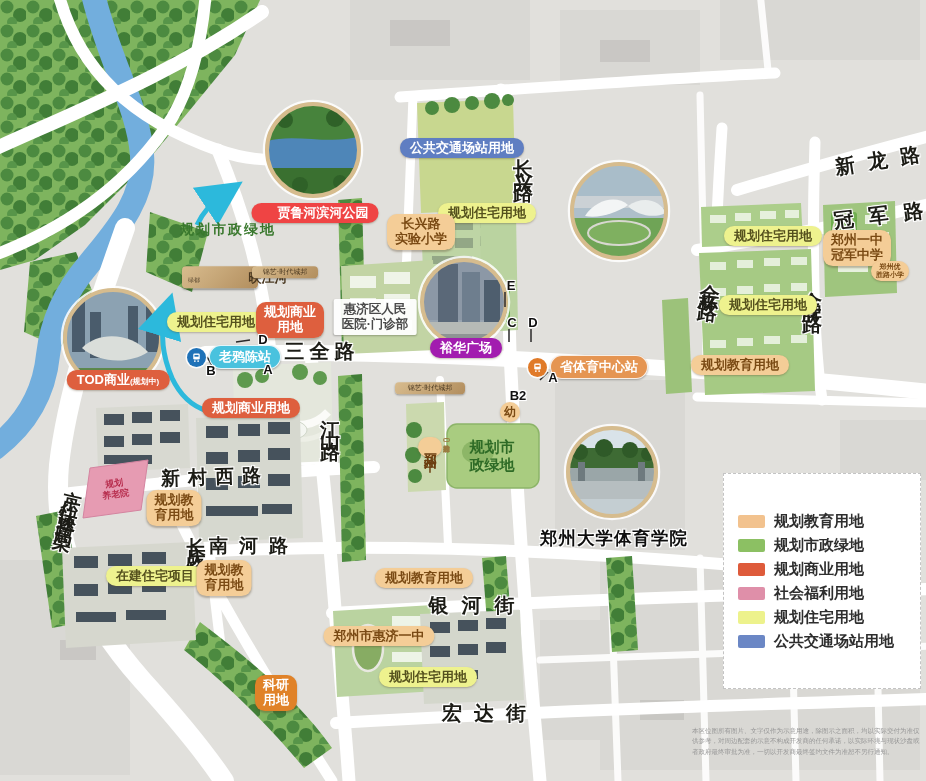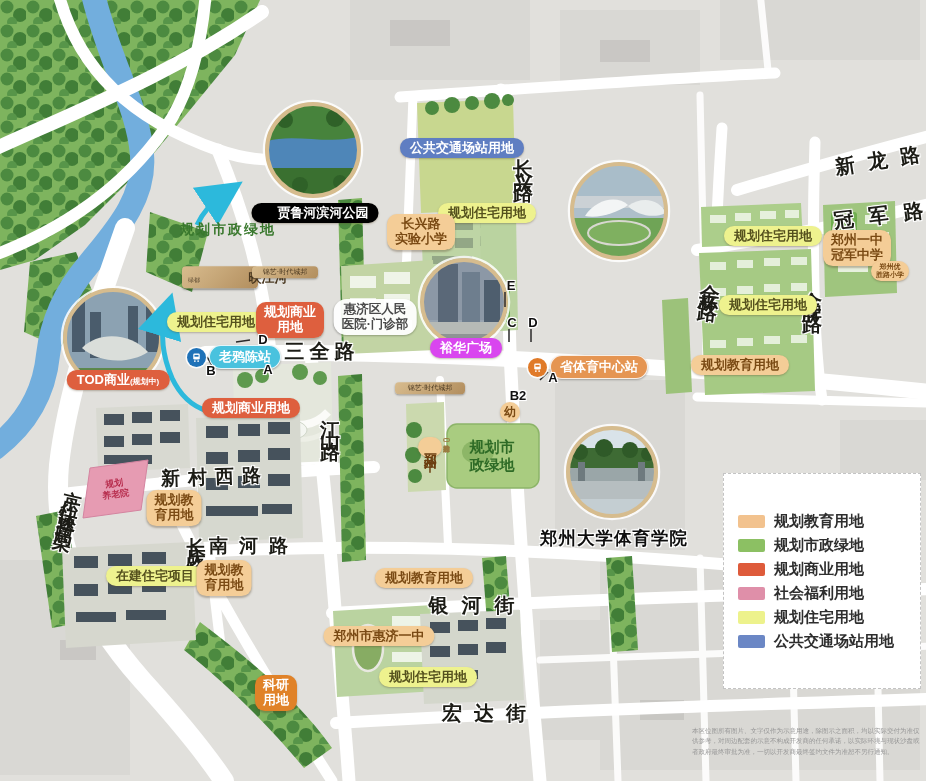--- a/index.html
+++ b/index.html
@@ -9,21 +9,21 @@
   .lb{position:absolute;transform:translate(-50%,-50%);white-space:nowrap;z-index:5;}
   .halo{text-shadow:-1px -1px 0 #fff,1px -1px 0 #fff,-1px 1px 0 #fff,1px 1px 0 #fff,0 0 3px #fff;}
   .pill{border-radius:999px;padding:2px 10px;font-size:13px;font-weight:700;
         box-shadow:0 1px 2px rgba(90,70,40,.35);line-height:1.25;}
   .pill2{border-radius:10px;padding:3px 8px;font-size:13px;font-weight:700;text-align:center;
          line-height:1.15;box-shadow:0 1px 2px rgba(90,70,40,.35);}
   .yellow{background:#EEF28E;color:#55511E;}
   .tan{background:#F4CD97;color:#7A4A14;}
   .red{background:#DE5F3E;color:#fff;}
   .blue{background:#5F7EC2;color:#fff;}
-  .greenpill{background:#000000;color:#fff;padding-left:26px;}
+  .greenpill{background:#ef4444;color:#fff;padding-left:26px;}
   .sci{background:#E08228;color:#fff;}
   .road{color:#1C1C16;font-weight:900;font-size:20px;z-index:4;}
   .roadv{writing-mode:vertical-rl;}
   .exit{font-weight:900;font-size:13px;color:#111;z-index:5;}
   .blacklbl{font-weight:900;font-size:17.5px;color:#0E0E0E;letter-spacing:1px;}
   .plaque{background:linear-gradient(135deg,#D8BC8E,#B28E5E);border-radius:4px;color:#4A3820;
           text-align:center;box-shadow:0 1px 2px rgba(0,0,0,.35);padding:2px 6px;line-height:1.1;}
   .station{display:flex;align-items:center;gap:3px;}
   .micon{width:19px;height:19px;border-radius:50%;display:flex;align-items:center;justify-content:center;
          box-shadow:0 0 0 1.5px rgba(255,255,255,.85);}
@@ -431,25 +431,25 @@
   <div>规划市</div>
   <div>政绿地</div>
 </div>
 <div class="lb" style="left:115px;top:489px;font-size:9px;font-weight:900;color:#B83050;text-align:center;line-height:1.2;transform:translate(-50%,-50%) rotate(-8deg);">
   <div>规划</div>
   <div>养老院</div>
 </div>
 
 <div class="lb pill greenpill" style="left:315px;top:213px;">贾鲁河滨河公园</div>
 <div class="lb blacklbl halo" style="left:614px;top:538px;">郑州大学体育学院</div>
-<div class="lb" style="left:375px;top:317px;background:rgba(255,255,255,.93);border-radius:13px;padding:3px 8px;font-size:12.5px;font-weight:700;color:#4A4A4A;text-align:center;line-height:1.2;box-shadow:0 1px 2px rgba(0,0,0,.25);">
+<div class="lb" style="left:375px;top:317px;background:rgba(255,255,255,.93);border-radius:2px;padding:3px 8px;font-size:12.5px;font-weight:700;color:#4A4A4A;text-align:center;line-height:1.2;box-shadow:0 1px 2px rgba(0,0,0,.25);">
   <div>惠济区人民</div>
   <div>医院·门诊部</div>
 </div>
-<div class="lb pill" style="left:466px;top:348px;background:#d946ef;color:#fff;">裕华广场</div>
+<div class="lb pill" style="left:466px;top:348px;background:#a21caf;color:#fff;">裕华广场</div>
 <div class="lb pill2 tan" style="left:421px;top:232px;">
   <div>长兴路</div>
   <div>实验小学</div>
 </div>
 <div class="lb pill2 tan" style="left:857px;top:248px;">
   <div>郑州一中</div>
   <div>冠军中学</div>
 </div>
 <div class="lb pill2 tan" style="left:890px;top:271px;padding:2px 5px;font-size:7px;font-weight:700;">
   <div>郑州优</div>

